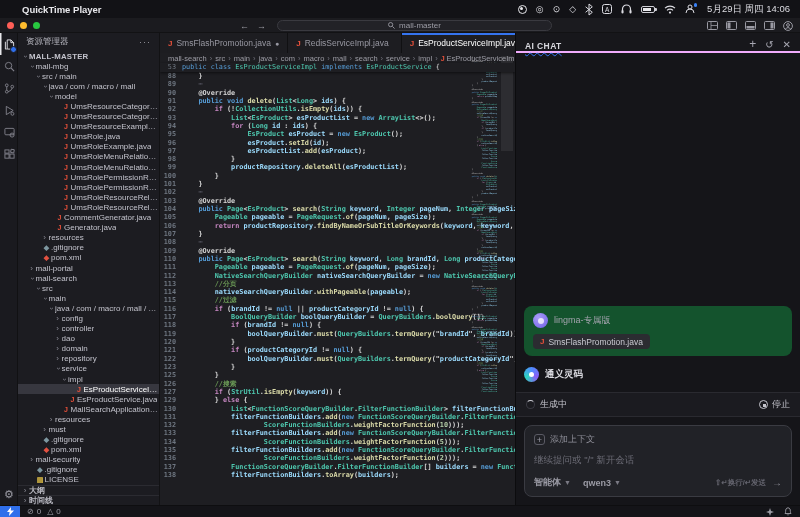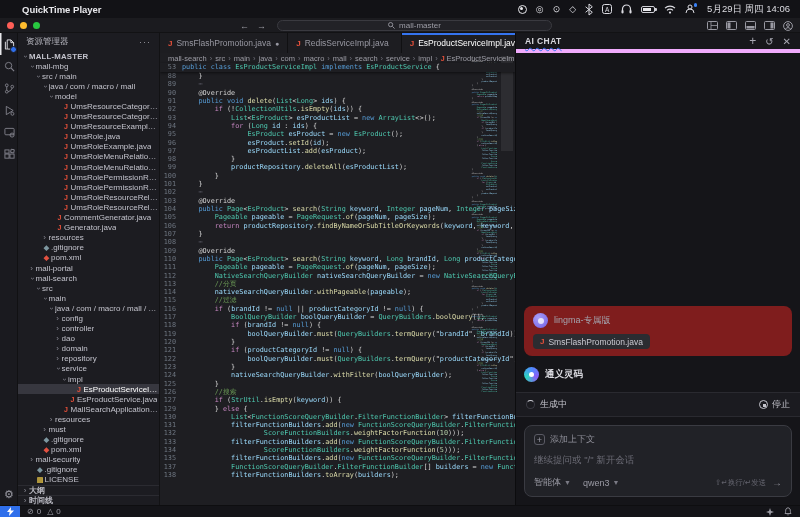--- a/index.html
+++ b/index.html
@@ -79,39 +79,39 @@
   .tab.active{background:#1e1e22;color:#fff;box-shadow:inset 0 2px 0 #3574f0;}
   #breadcrumb{position:absolute;top:20px;left:0;right:0;height:10px;display:flex;align-items:center;
     padding-left:8px;font-size:7.5px;color:#9d9da6;white-space:nowrap;overflow:hidden;}
   #breadcrumb .sep{margin:0 3px;color:#73737d;}
   #breadcrumb .jico{color:#e8503a;font-weight:bold;font-size:7px;margin-right:2px;}
   #sticky{position:absolute;top:30px;left:0;right:0;height:9px;display:flex;background:#1e1e22;
     box-shadow:0 1px 3px rgba(0,0,0,.55);z-index:3;
     font-family:"DejaVu Sans Mono",monospace;font-size:6.8px;line-height:9px;white-space:pre;}
   .lnum{width:22px;flex:none;text-align:right;padding-right:6px;color:#6e7681;}
   #code{position:absolute;top:39px;left:0;right:0;bottom:0;overflow:hidden;
-    font-family:"DejaVu Sans Mono",monospace;font-size:6.8px;line-height:8.32px;}
+    font-family:"DejaVu Sans Mono",monospace;font-size:6.8px;line-height:8.32px;font-weight:bold;}
   .cline{display:flex;height:8.32px;white-space:pre;}
   .cline .ct{flex:1;overflow:hidden;}
   .tk-cmt{color:#6a9955}.tk-ann{color:#d4d4d4}.tk-num{color:#b5cea8}
   .tk-kw{color:#569cd6}.tk-ctl{color:#c586c0}.tk-type{color:#4ec9b0}.tk-fn{color:#dcdcaa}
   .tk-var{color:#9cdcfe}.tk-fold{color:#5a5a66}.tk-pun{color:#d4d4d4}
   #minimap{position:absolute;top:23px;right:18px;width:30px;overflow:hidden;opacity:.9;z-index:2;
     font-family:"DejaVu Sans Mono",monospace;font-size:2px;line-height:2.15px;white-space:pre;}
   #vscroll{position:absolute;top:23px;right:2px;width:12px;height:95px;background:rgba(255,255,255,.07);z-index:2;}
 
   
   #aipanel{position:absolute;left:515px;right:0;top:0;bottom:0;background:#151519;border-left:1px solid #0c0c0e;}
-  #ai-header{height:20px;display:flex;align-items:center;padding:0 9px;background:#17171b;border-bottom:4px solid #f0abfc;}
+  #ai-header{height:20px;display:flex;align-items:flex-end;padding:0 9px;background:#17171b;border-bottom:2px solid #f0abfc;}
   #ai-tab{font-size:8.5px;font-weight:bold;letter-spacing:.4px;color:#d8d8de;
     text-decoration:underline wavy #3574f0 1px;text-underline-offset:3px;}
   #ai-actions{margin-left:auto;display:flex;gap:9px;color:#a8a8b2;font-size:11px;align-items:center;}
   #ai-body{position:absolute;top:20px;left:0;right:0;bottom:0;display:flex;flex-direction:column;}
   #ai-spacer{flex:1;}
-  #msg-user{margin:0 8px;background:#7f1d1d;border-radius:8px;padding:7px 9px;}
+  #msg-user{margin:0 8px;background:#14532d;border-radius:8px;padding:7px 9px;}
   .urow{display:flex;align-items:center;gap:6px;}
   .avatar{width:15px;height:15px;border-radius:50%;background:radial-gradient(circle at 35% 30%,#a99df7,#6f5fe8);position:relative;flex:none;}
   .avatar::after{content:"";position:absolute;left:4.5px;top:4.5px;width:6px;height:6px;border-radius:50%;background:rgba(255,255,255,.75);}
   .uname{font-size:9px;color:#a3a3ad;}
   .fchip{display:inline-flex;align-items:center;gap:4px;margin-top:6px;background:#2b2c31;border-radius:4px;
     padding:2.5px 7px;font-size:8.5px;color:#c9c9d1;}
   .fchip .jico{color:#e8503a;font-weight:bold;font-size:8px;}
   .umsg{margin-top:7px;font-size:9.5px;color:#e6e6ea;}
   #msg-ai{margin:11px 8px 0;display:flex;align-items:center;gap:6px;}
   .ailogo{width:15px;height:15px;border-radius:50%;flex:none;position:relative;
@@ -123,21 +123,21 @@
   .spin{width:9px;height:9px;border-radius:50%;border:1.5px solid #3a3a42;border-top-color:#cfcfd6;margin-right:5px;flex:none;}
   #genrow .gtxt{font-size:9px;color:#c5c5cd;}
   #stopbtn{margin-left:auto;display:flex;align-items:center;gap:4px;font-size:9px;color:#c5c5cd;}
   .stopico{width:9px;height:9px;border:1px solid #c5c5cd;border-radius:50%;position:relative;flex:none;}
   .stopico::after{content:"";position:absolute;left:2.5px;top:2.5px;width:3px;height:3px;background:#c5c5cd;}
   #ai-input{margin:8px;border:1px solid #3a3b42;background:#212227;border-radius:8px;padding:7px 9px;}
   .addctx{display:flex;align-items:center;gap:5px;color:#8c8c96;font-size:9px;}
   .plusbox{width:11px;height:11px;border:1px solid #5a5a64;border-radius:3px;display:flex;align-items:center;
     justify-content:center;font-size:9px;color:#9a9aa4;}
   .ph{margin-top:8px;font-size:9.5px;color:#6b6b75;}
-  .inbar{margin-top:9px;display:flex;align-items:center;font-size:9px;color:#9a9aa4;}
+  .inbar{margin-top:9px;display:flex;align-items:center;font-size:9px;color:#9a9aa4;font-weight:bold;}
   .inbar .selc{margin-right:12px;display:flex;align-items:center;gap:3px;}
   .inbar .cv{font-size:7px;color:#7a7a84;}
   .inbar .hint{margin-left:auto;font-size:7.5px;color:#63636d;}
   .inbar .send{margin-left:6px;color:#8a8a94;font-size:10px;}
 
   
   #statusbar{position:absolute;left:0;right:0;bottom:0;height:12px;background:#141418;display:flex;
     align-items:center;color:#9d9da6;font-size:8px;border-top:1px solid #0e0e10;}
   #remote{width:20px;height:12px;background:#2f6feb;display:flex;align-items:center;justify-content:center;flex:none;}
   .sgroup{display:flex;align-items:center;gap:3px;margin-left:7px;}
@@ -640,23 +640,20 @@
             <div class="cline">
      <span class="lnum">121</span><span class="ct"><span class="tk-pun">            </span><span class="tk-ctl">if</span><span class="tk-pun"> </span><span class="tk-pun">(</span><span class="tk-var">productCategoryId</span><span class="tk-pun"> </span><span class="tk-pun">!=</span><span class="tk-pun"> </span><span class="tk-kw">null</span><span class="tk-pun">)</span><span class="tk-pun"> </span><span class="tk-pun">{</span></span>
    </div>
             <div class="cline">
      <span class="lnum">122</span><span class="ct"><span class="tk-pun">                </span><span class="tk-var">boolQueryBuilder</span><span class="tk-pun">.</span><span class="tk-fn">must</span><span class="tk-pun">(</span><span class="tk-type">QueryBuilders</span><span class="tk-pun">.</span><span class="tk-fn">termQuery</span><span class="tk-pun">("</span><span class="tk-var">productCategoryId</span><span class="tk-pun">",</span></span>
    </div>
             <div class="cline">
      <span class="lnum">123</span><span class="ct"><span class="tk-pun">            </span><span class="tk-pun">}</span></span>
    </div>
             <div class="cline">
-     <span class="lnum">124</span><span class="ct"><span class="tk-pun">            </span><span class="tk-var">nativeSearchQueryBuilder</span><span class="tk-pun">.</span><span class="tk-fn">withFilter</span><span class="tk-pun">(</span><span class="tk-var">boolQueryBuilder</span><span class="tk-pun">);</span></span>
-   </div>
-            <div class="cline">
      <span class="lnum">125</span><span class="ct"><span class="tk-pun">        </span><span class="tk-pun">}</span></span>
    </div>
             <div class="cline">
      <span class="lnum">126</span><span class="ct"><span class="tk-pun">        </span><span class="tk-cmt">//搜索</span></span>
    </div>
             <div class="cline">
      <span class="lnum">127</span><span class="ct"><span class="tk-pun">        </span><span class="tk-ctl">if</span><span class="tk-pun"> </span><span class="tk-pun">(</span><span class="tk-type">StrUtil</span><span class="tk-pun">.</span><span class="tk-fn">isEmpty</span><span class="tk-pun">(</span><span class="tk-var">keyword</span><span class="tk-pun">))</span><span class="tk-pun"> </span><span class="tk-pun">{</span></span>
    </div>
             <div class="cline">
      <span class="lnum">129</span><span class="ct"><span class="tk-pun">        </span><span class="tk-pun">}</span><span class="tk-pun"> </span><span class="tk-ctl">else</span><span class="tk-pun"> </span><span class="tk-pun">{</span></span>
@@ -671,20 +668,23 @@
      <span class="lnum">132</span><span class="ct"><span class="tk-pun">                    </span><span class="tk-type">ScoreFunctionBuilders</span><span class="tk-pun">.</span><span class="tk-fn">weightFactorFunction</span><span class="tk-pun">(</span><span class="tk-num">10</span><span class="tk-pun">)));</span></span>
    </div>
             <div class="cline">
      <span class="lnum">133</span><span class="ct"><span class="tk-pun">            </span><span class="tk-var">filterFunctionBuilders</span><span class="tk-pun">.</span><span class="tk-fn">add</span><span class="tk-pun">(</span><span class="tk-kw">new</span><span class="tk-pun"> </span><span class="tk-type">FunctionScoreQueryBuilder</span><span class="tk-pun">.</span><span class="tk-type">FilterFunctio</span></span>
    </div>
             <div class="cline">
      <span class="lnum">134</span><span class="ct"><span class="tk-pun">                    </span><span class="tk-type">ScoreFunctionBuilders</span><span class="tk-pun">.</span><span class="tk-fn">weightFactorFunction</span><span class="tk-pun">(</span><span class="tk-num">5</span><span class="tk-pun">)));</span></span>
    </div>
             <div class="cline">
      <span class="lnum">135</span><span class="ct"><span class="tk-pun">            </span><span class="tk-var">filterFunctionBuilders</span><span class="tk-pun">.</span><span class="tk-fn">add</span><span class="tk-pun">(</span><span class="tk-kw">new</span><span class="tk-pun"> </span><span class="tk-type">FunctionScoreQueryBuilder</span><span class="tk-pun">.</span><span class="tk-type">FilterFunctio</span></span>
+   </div>
+            <div class="cline">
+     <span class="lnum">136</span><span class="ct"><span class="tk-pun">                    </span><span class="tk-type">ScoreFunctionBuilders</span><span class="tk-pun">.</span><span class="tk-fn">weightFactorFunction</span><span class="tk-pun">(</span><span class="tk-num">2</span><span class="tk-pun">)));</span></span>
    </div>
             <div class="cline">
      <span class="lnum">137</span><span class="ct"><span class="tk-pun">            </span><span class="tk-type">FunctionScoreQueryBuilder</span><span class="tk-pun">.</span><span class="tk-type">FilterFunctionBuilder</span><span class="tk-pun">[]</span><span class="tk-pun"> </span><span class="tk-var">builders</span><span class="tk-pun"> </span><span class="tk-pun">=</span><span class="tk-pun"> </span><span class="tk-kw">new</span><span class="tk-pun"> </span><span class="tk-type">Funct</span></span>
    </div>
             <div class="cline">
      <span class="lnum">138</span><span class="ct"><span class="tk-pun">            </span><span class="tk-var">filterFunctionBuilders</span><span class="tk-pun">.</span><span class="tk-fn">toArray</span><span class="tk-pun">(</span><span class="tk-var">builders</span><span class="tk-pun">);</span></span>
    </div>
           </div>
         <div id="minimap"><div><span class="tk-pun">    </span><span class="tk-pun">}</span></div><div><span class="tk-pun">    </span><span class="tk-fold">⋯</span></div><div><span class="tk-pun">    </span><span class="tk-ann">@Override</span></div><div><span class="tk-pun">    </span><span class="tk-kw">public</span><span class="tk-pun"> </span><span class="tk-kw">void</span><span class="tk-pun"> </span><span class="tk-fn">delete</span><span class="tk-pun">(</span><span class="tk-type">List</span></div><div><span class="tk-pun">        </span><span class="tk-ctl">if</span><span class="tk-pun"> </span><span class="tk-pun">(!</span><span class="tk-type">CollectionUtils</span></div><div><span class="tk-pun">            </span><span class="tk-type">List</span><span class="tk-pun">&lt;</span><span class="tk-type">EsProduct</span></div><div><span class="tk-pun">            </span><span class="tk-ctl">for</span><span class="tk-pun"> </span><span class="tk-pun">(</span><span class="tk-type">Long</span><span class="tk-pun"> </span><span class="tk-var">id</span><span class="tk-pun"> </span></div><div><span class="tk-pun">                </span><span class="tk-type">EsProduct</span></div><div><span class="tk-pun">                </span><span class="tk-var">esProduct</span></div><div><span class="tk-pun">                </span><span class="tk-var">esProductList</span></div><div><span class="tk-pun">            </span><span class="tk-pun">}</span></div><div><span class="tk-pun">            </span><span class="tk-var">productRepository</span></div><div><span class="tk-pun">        </span><span class="tk-pun">}</span></div><div><span class="tk-pun">    </span><span class="tk-pun">}</span></div><div><span class="tk-pun">    </span><span class="tk-fold">⋯</span></div><div><span class="tk-pun">    </span><span class="tk-ann">@Override</span></div><div><span class="tk-pun">    </span><span class="tk-kw">public</span><span class="tk-pun"> </span><span class="tk-type">Page</span><span class="tk-pun">&lt;</span><span class="tk-type">EsProduct</span></div><div><span class="tk-pun">        </span><span class="tk-type">Pageable</span><span class="tk-pun"> </span><span class="tk-var">pageable</span></div><div><span class="tk-pun">        </span><span class="tk-ctl">return</span><span class="tk-pun"> </span><span class="tk-var">productRepository</span></div><div><span class="tk-pun">    </span><span class="tk-pun">}</span></div><div><span class="tk-pun">    </span><span class="tk-fold">⋯</span></div><div><span class="tk-pun">    </span><span class="tk-ann">@Override</span></div><div><span class="tk-pun">    </span><span class="tk-kw">public</span><span class="tk-pun"> </span><span class="tk-type">Page</span><span class="tk-pun">&lt;</span><span class="tk-type">EsProduct</span></div><div><span class="tk-pun">        </span><span class="tk-type">Pageable</span><span class="tk-pun"> </span><span class="tk-var">pageable</span></div><div><span class="tk-pun">        </span><span class="tk-type">NativeSearchQueryBuilder</span></div><div><span class="tk-pun">        </span><span class="tk-cmt">//分页</span></div><div><span class="tk-pun">        </span><span class="tk-var">nativeSearchQueryBuilder</span></div><div><span class="tk-pun">        </span><span class="tk-cmt">//过滤</span></div><div><span class="tk-pun">        </span><span class="tk-ctl">if</span><span class="tk-pun"> </span><span class="tk-pun">(</span><span class="tk-var">brandId</span><span class="tk-pun"> </span><span class="tk-pun">!=</span><span class="tk-pun"> </span><span class="tk-kw">null</span></div><div><span class="tk-pun">            </span><span class="tk-type">BoolQueryBuilder</span></div><div><span class="tk-pun">            </span><span class="tk-ctl">if</span><span class="tk-pun"> </span><span class="tk-pun">(</span><span class="tk-var">brandId</span><span class="tk-pun"> </span><span class="tk-pun">!=</span></div><div><span class="tk-pun">                </span><span class="tk-var">boolQueryBuilder</span></div><div><span class="tk-pun">            </span><span class="tk-pun">}</span></div><div><span class="tk-pun">            </span><span class="tk-ctl">if</span><span class="tk-pun"> </span><span class="tk-pun">(</span><span class="tk-var">productCategoryId</span></div><div><span class="tk-pun">                </span><span class="tk-var">boolQueryBuilder</span></div><div><span class="tk-pun">            </span><span class="tk-pun">}</span></div><div><span class="tk-pun">            </span><span class="tk-var">nativeSearchQueryBuilder</span></div><div><span class="tk-pun">        </span><span class="tk-pun">}</span></div><div><span class="tk-pun">        </span><span class="tk-cmt">//搜索</span></div><div><span class="tk-pun">        </span><span class="tk-ctl">if</span><span class="tk-pun"> </span><span class="tk-pun">(</span><span class="tk-type">StrUtil</span><span class="tk-pun">.</span><span class="tk-fn">isEmpty</span></div><div><span class="tk-pun">            </span><span class="tk-var">nativeSearchQueryBuilder</span></div><div><span class="tk-pun">        </span><span class="tk-pun">}</span><span class="tk-pun"> </span><span class="tk-ctl">else</span><span class="tk-pun"> </span><span class="tk-pun">{</span></div><div><span class="tk-pun">            </span><span class="tk-type">List</span><span class="tk-pun">&lt;</span><span class="tk-type">FunctionScoreQueryBuilder</span></div><div><span class="tk-pun">            </span><span class="tk-var">filterFunctionBuilders</span></div><div><span class="tk-pun">                    </span><span class="tk-type">ScoreFunctionBuilders</span></div><div><span class="tk-pun">            </span><span class="tk-var">filterFunctionBuilders</span></div><div><span class="tk-pun">                    </span><span class="tk-type">ScoreFunctionBuilders</span></div><div><span class="tk-pun">            </span><span class="tk-var">filterFunctionBuilders</span></div><div><span class="tk-pun">                    </span><span class="tk-type">ScoreFunctionBuilders</span></div><div><span class="tk-pun">            </span><span class="tk-type">FunctionScoreQueryBuilder</span></div><div><span class="tk-pun">            </span><span class="tk-var">filterFunctionBuilders</span></div><div><span class="tk-pun">            </span><span class="tk-type">FunctionScoreQueryBuilder</span></div><div><span class="tk-pun">    </span><span class="tk-pun">}</span></div><div><span class="tk-pun">    </span><span class="tk-fold">⋯</span></div><div><span class="tk-pun">    </span><span class="tk-ann">@Override</span></div><div><span class="tk-pun">    </span><span class="tk-kw">public</span><span class="tk-pun"> </span><span class="tk-kw">void</span><span class="tk-pun"> </span><span class="tk-fn">delete</span><span class="tk-pun">(</span><span class="tk-type">List</span></div><div><span class="tk-pun">        </span><span class="tk-ctl">if</span><span class="tk-pun"> </span><span class="tk-pun">(!</span><span class="tk-type">CollectionUtils</span></div><div><span class="tk-pun">            </span><span class="tk-type">List</span><span class="tk-pun">&lt;</span><span class="tk-type">EsProduct</span></div><div><span class="tk-pun">            </span><span class="tk-ctl">for</span><span class="tk-pun"> </span><span class="tk-pun">(</span><span class="tk-type">Long</span><span class="tk-pun"> </span><span class="tk-var">id</span><span class="tk-pun"> </span></div><div><span class="tk-pun">                </span><span class="tk-type">EsProduct</span></div><div><span class="tk-pun">                </span><span class="tk-var">esProduct</span></div><div><span class="tk-pun">                </span><span class="tk-var">esProductList</span></div><div><span class="tk-pun">            </span><span class="tk-pun">}</span></div><div><span class="tk-pun">            </span><span class="tk-var">productRepository</span></div><div><span class="tk-pun">        </span><span class="tk-pun">}</span></div><div><span class="tk-pun">    </span><span class="tk-pun">}</span></div><div><span class="tk-pun">    </span><span class="tk-fold">⋯</span></div><div><span class="tk-pun">    </span><span class="tk-ann">@Override</span></div><div><span class="tk-pun">    </span><span class="tk-kw">public</span><span class="tk-pun"> </span><span class="tk-type">Page</span><span class="tk-pun">&lt;</span><span class="tk-type">EsProduct</span></div><div><span class="tk-pun">        </span><span class="tk-type">Pageable</span><span class="tk-pun"> </span><span class="tk-var">pageable</span></div><div><span class="tk-pun">        </span><span class="tk-ctl">return</span><span class="tk-pun"> </span><span class="tk-var">productRepository</span></div><div><span class="tk-pun">    </span><span class="tk-pun">}</span></div><div><span class="tk-pun">    </span><span class="tk-fold">⋯</span></div><div><span class="tk-pun">    </span><span class="tk-ann">@Override</span></div><div><span class="tk-pun">    </span><span class="tk-kw">public</span><span class="tk-pun"> </span><span class="tk-type">Page</span><span class="tk-pun">&lt;</span><span class="tk-type">EsProduct</span></div><div><span class="tk-pun">        </span><span class="tk-type">Pageable</span><span class="tk-pun"> </span><span class="tk-var">pageable</span></div><div><span class="tk-pun">        </span><span class="tk-type">NativeSearchQueryBuilder</span></div><div><span class="tk-pun">        </span><span class="tk-cmt">//分页</span></div><div><span class="tk-pun">        </span><span class="tk-var">nativeSearchQueryBuilder</span></div><div><span class="tk-pun">        </span><span class="tk-cmt">//过滤</span></div><div><span class="tk-pun">        </span><span class="tk-ctl">if</span><span class="tk-pun"> </span><span class="tk-pun">(</span><span class="tk-var">brandId</span><span class="tk-pun"> </span><span class="tk-pun">!=</span><span class="tk-pun"> </span><span class="tk-kw">null</span></div><div><span class="tk-pun">            </span><span class="tk-type">BoolQueryBuilder</span></div><div><span class="tk-pun">            </span><span class="tk-ctl">if</span><span class="tk-pun"> </span><span class="tk-pun">(</span><span class="tk-var">brandId</span><span class="tk-pun"> </span><span class="tk-pun">!=</span></div><div><span class="tk-pun">                </span><span class="tk-var">boolQueryBuilder</span></div><div><span class="tk-pun">            </span><span class="tk-pun">}</span></div><div><span class="tk-pun">            </span><span class="tk-ctl">if</span><span class="tk-pun"> </span><span class="tk-pun">(</span><span class="tk-var">productCategoryId</span></div><div><span class="tk-pun">                </span><span class="tk-var">boolQueryBuilder</span></div><div><span class="tk-pun">            </span><span class="tk-pun">}</span></div><div><span class="tk-pun">            </span><span class="tk-var">nativeSearchQueryBuilder</span></div><div><span class="tk-pun">        </span><span class="tk-pun">}</span></div><div><span class="tk-pun">        </span><span class="tk-cmt">//搜索</span></div><div><span class="tk-pun">        </span><span class="tk-ctl">if</span><span class="tk-pun"> </span><span class="tk-pun">(</span><span class="tk-type">StrUtil</span><span class="tk-pun">.</span><span class="tk-fn">isEmpty</span></div><div><span class="tk-pun">            </span><span class="tk-var">nativeSearchQueryBuilder</span></div><div><span class="tk-pun">        </span><span class="tk-pun">}</span><span class="tk-pun"> </span><span class="tk-ctl">else</span><span class="tk-pun"> </span><span class="tk-pun">{</span></div><div><span class="tk-pun">            </span><span class="tk-type">List</span><span class="tk-pun">&lt;</span><span class="tk-type">FunctionScoreQueryBuilder</span></div><div><span class="tk-pun">            </span><span class="tk-var">filterFunctionBuilders</span></div><div><span class="tk-pun">                    </span><span class="tk-type">ScoreFunctionBuilders</span></div><div><span class="tk-pun">            </span><span class="tk-var">filterFunctionBuilders</span></div><div><span class="tk-pun">                    </span><span class="tk-type">ScoreFunctionBuilders</span></div><div><span class="tk-pun">            </span><span class="tk-var">filterFunctionBuilders</span></div><div><span class="tk-pun">                    </span><span class="tk-type">ScoreFunctionBuilders</span></div><div><span class="tk-pun">            </span><span class="tk-type">FunctionScoreQueryBuilder</span></div><div><span class="tk-pun">            </span><span class="tk-var">filterFunctionBuilders</span></div><div><span class="tk-pun">            </span><span class="tk-type">FunctionScoreQueryBuilder</span></div><div><span class="tk-pun">    </span><span class="tk-pun">}</span></div><div><span class="tk-pun">    </span><span class="tk-fold">⋯</span></div><div><span class="tk-pun">    </span><span class="tk-ann">@Override</span></div><div><span class="tk-pun">    </span><span class="tk-kw">public</span><span class="tk-pun"> </span><span class="tk-kw">void</span><span class="tk-pun"> </span><span class="tk-fn">delete</span><span class="tk-pun">(</span><span class="tk-type">List</span></div><div><span class="tk-pun">        </span><span class="tk-ctl">if</span><span class="tk-pun"> </span><span class="tk-pun">(!</span><span class="tk-type">CollectionUtils</span></div><div><span class="tk-pun">            </span><span class="tk-type">List</span><span class="tk-pun">&lt;</span><span class="tk-type">EsProduct</span></div><div><span class="tk-pun">            </span><span class="tk-ctl">for</span><span class="tk-pun"> </span><span class="tk-pun">(</span><span class="tk-type">Long</span><span class="tk-pun"> </span><span class="tk-var">id</span><span class="tk-pun"> </span></div><div><span class="tk-pun">                </span><span class="tk-type">EsProduct</span></div><div><span class="tk-pun">                </span><span class="tk-var">esProduct</span></div><div><span class="tk-pun">                </span><span class="tk-var">esProductList</span></div><div><span class="tk-pun">            </span><span class="tk-pun">}</span></div><div><span class="tk-pun">            </span><span class="tk-var">productRepository</span></div><div><span class="tk-pun">        </span><span class="tk-pun">}</span></div><div><span class="tk-pun">    </span><span class="tk-pun">}</span></div><div><span class="tk-pun">    </span><span class="tk-fold">⋯</span></div><div><span class="tk-pun">    </span><span class="tk-ann">@Override</span></div><div><span class="tk-pun">    </span><span class="tk-kw">public</span><span class="tk-pun"> </span><span class="tk-type">Page</span><span class="tk-pun">&lt;</span><span class="tk-type">EsProduct</span></div><div><span class="tk-pun">        </span><span class="tk-type">Pageable</span><span class="tk-pun"> </span><span class="tk-var">pageable</span></div><div><span class="tk-pun">        </span><span class="tk-ctl">return</span><span class="tk-pun"> </span><span class="tk-var">productRepository</span></div><div><span class="tk-pun">    </span><span class="tk-pun">}</span></div><div><span class="tk-pun">    </span><span class="tk-fold">⋯</span></div><div><span class="tk-pun">    </span><span class="tk-ann">@Override</span></div><div><span class="tk-pun">    </span><span class="tk-kw">public</span><span class="tk-pun"> </span><span class="tk-type">Page</span><span class="tk-pun">&lt;</span><span class="tk-type">EsProduct</span></div><div><span class="tk-pun">        </span><span class="tk-type">Pageable</span><span class="tk-pun"> </span><span class="tk-var">pageable</span></div><div><span class="tk-pun">        </span><span class="tk-type">NativeSearchQueryBuilder</span></div><div><span class="tk-pun">        </span><span class="tk-cmt">//分页</span></div><div><span class="tk-pun">        </span><span class="tk-var">nativeSearchQueryBuilder</span></div><div><span class="tk-pun">        </span><span class="tk-cmt">//过滤</span></div><div><span class="tk-pun">        </span><span class="tk-ctl">if</span><span class="tk-pun"> </span><span class="tk-pun">(</span><span class="tk-var">brandId</span><span class="tk-pun"> </span><span class="tk-pun">!=</span><span class="tk-pun"> </span><span class="tk-kw">null</span></div><div><span class="tk-pun">            </span><span class="tk-type">BoolQueryBuilder</span></div><div><span class="tk-pun">            </span><span class="tk-ctl">if</span><span class="tk-pun"> </span><span class="tk-pun">(</span><span class="tk-var">brandId</span><span class="tk-pun"> </span><span class="tk-pun">!=</span></div><div><span class="tk-pun">                </span><span class="tk-var">boolQueryBuilder</span></div><div><span class="tk-pun">            </span><span class="tk-pun">}</span></div><div><span class="tk-pun">            </span><span class="tk-ctl">if</span><span class="tk-pun"> </span><span class="tk-pun">(</span><span class="tk-var">productCategoryId</span></div><div><span class="tk-pun">                </span><span class="tk-var">boolQueryBuilder</span></div><div><span class="tk-pun">            </span><span class="tk-pun">}</span></div><div><span class="tk-pun">            </span><span class="tk-var">nativeSearchQueryBuilder</span></div><div><span class="tk-pun">        </span><span class="tk-pun">}</span></div><div><span class="tk-pun">        </span><span class="tk-cmt">//搜索</span></div><div><span class="tk-pun">        </span><span class="tk-ctl">if</span><span class="tk-pun"> </span><span class="tk-pun">(</span><span class="tk-type">StrUtil</span><span class="tk-pun">.</span><span class="tk-fn">isEmpty</span></div><div><span class="tk-pun">            </span><span class="tk-var">nativeSearchQueryBuilder</span></div><div><span class="tk-pun">        </span><span class="tk-pun">}</span><span class="tk-pun"> </span><span class="tk-ctl">else</span><span class="tk-pun"> </span><span class="tk-pun">{</span></div><div><span class="tk-pun">            </span><span class="tk-type">List</span><span class="tk-pun">&lt;</span><span class="tk-type">FunctionScoreQueryBuilder</span></div><div><span class="tk-pun">            </span><span class="tk-var">filterFunctionBuilders</span></div><div><span class="tk-pun">                    </span><span class="tk-type">ScoreFunctionBuilders</span></div><div><span class="tk-pun">            </span><span class="tk-var">filterFunctionBuilders</span></div><div><span class="tk-pun">                    </span><span class="tk-type">ScoreFunctionBuilders</span></div><div><span class="tk-pun">            </span><span class="tk-var">filterFunctionBuilders</span></div><div><span class="tk-pun">                    </span><span class="tk-type">ScoreFunctionBuilders</span></div><div><span class="tk-pun">            </span><span class="tk-type">FunctionScoreQueryBuilder</span></div><div><span class="tk-pun">            </span><span class="tk-var">filterFunctionBuilders</span></div><div><span class="tk-pun">            </span><span class="tk-type">FunctionScoreQueryBuilder</span></div></div>
         <div id="vscroll"></div>

